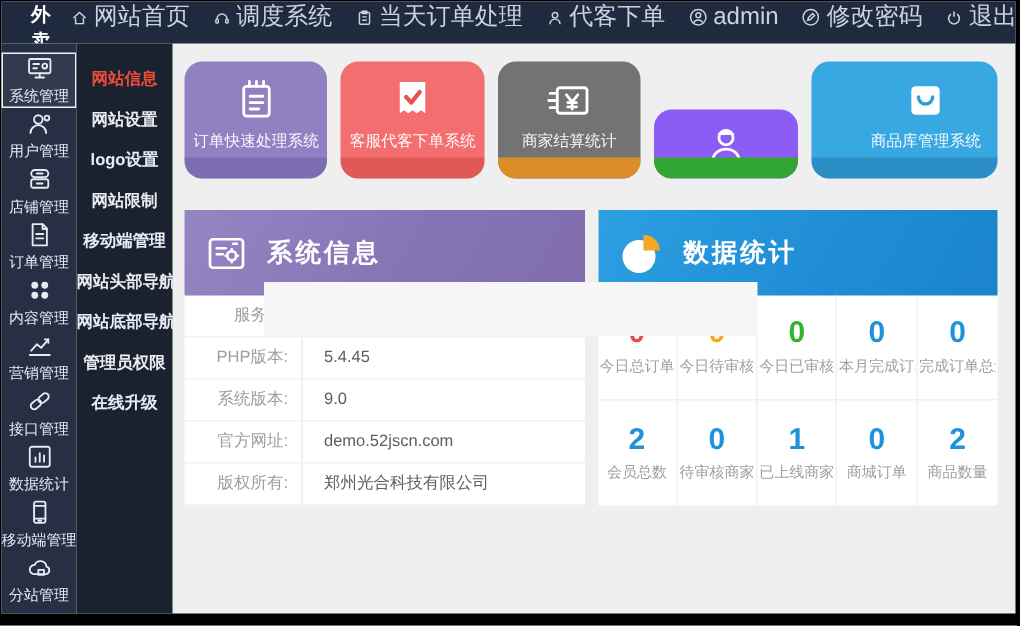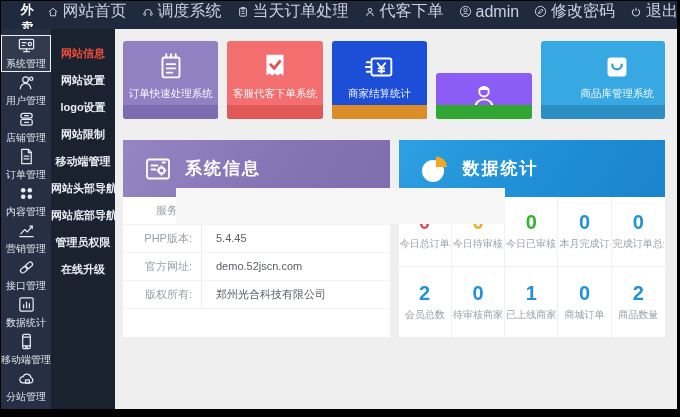--- a/index.html
+++ b/index.html
@@ -34,33 +34,33 @@
     height: 37px; display: flex; flex-direction: column; align-items: center; justify-content: center;
     gap: 2px; color: #e4e9f1; font-size: 10px; cursor: pointer; white-space: nowrap;
   }
   .rail-item.active { border: 1px solid #edf0f5; background: rgba(255,255,255,.06); }
   .submenu { width: 64px; flex: none; background: #1a2230; padding-top: 11px; }
   .sm-item { height: 27px; line-height: 27px; text-align: center; font-size: 11px; font-weight: bold; color: #e9ecf2; cursor: pointer; white-space: nowrap; }
   .sm-item.active { color: #ef4d38; }
   .content { flex: 1; min-width: 0; padding: 12px 12px 0 8px; }
   
   .tiles { display: flex; gap: 9px; height: 78px; }
-  .tile { flex: 1; min-width: 0; border-radius: 3px; position: relative; overflow: hidden; display: flex; flex-direction: column; align-items: center; cursor: pointer; }
+  .tile { flex: 1; min-width: 0; border-radius: 12px; position: relative; overflow: hidden; display: flex; flex-direction: column; align-items: center; cursor: pointer; }
   .tile-icon { margin-top: 7px; height: 38px; display: flex; align-items: center; }
   .tile-label { font-size: 10.5px; color: rgba(255,255,255,.95); white-space: nowrap; overflow: hidden; max-width: 100%; margin-top: 1px; }
   .tile-base { position: absolute; left: 0; right: 0; bottom: 0; height: 14px; }
   .t0 { background: #9181c3; } .t0 .tile-base { background: #7e6cb0; }
   .t1 { background: #f36e6e; } .t1 .tile-base { background: #e05858; }
-  .t2 { background: #1d4ed8; } .t2 .tile-base { background: #db8e28; }
+  .t2 { background: #737373; } .t2 .tile-base { background: #db8e28; }
   .t3 { background: #8b5cf6; margin-top: 32px; } .t3 .tile-base { background: #32a632; }
   .t4 { background: #37a8e1; padding-left: 29px; } .t4 .tile-base { background: #2b8fc5; }
   
   .panels { margin-top: 21px; display: flex; gap: 9px; }
   .panel { flex: 1; min-width: 0; background: #fff; }
-  .p-head { height: 57px; display: flex; align-items: center; gap: 12px; padding-left: 20px; color: #fff; font-size: 17px; font-weight: bold; letter-spacing: 2px; white-space: nowrap; }
+  .p-head { height: 57px; display: flex; align-items: center; gap: 12px; padding-left: 13px; color: #fff; font-size: 17px; font-weight: bold; letter-spacing: 2px; white-space: nowrap; }
   .p-head.purple { background: linear-gradient(120deg, #9585c3 0%, #8675b5 55%, #7f6dae 100%); }
   .p-head.blue   { background: linear-gradient(120deg, #2e9fe1 0%, #1f8ed6 55%, #1a84cc 100%); }
   .srow { height: 28px; display: flex; align-items: stretch; border-bottom: 1px solid #f2f2f4; font-size: 11px; }
   .sl { width: 79px; flex: none; text-align: right; padding-right: 9px; line-height: 27px; color: #9aa0a6; border-right: 1px solid #ececf0; }
   .sv { padding-left: 14px; line-height: 27px; color: #5b6066; white-space: nowrap; }
   .stats { display: grid; grid-template-columns: repeat(5, 1fr); }
   .cell { height: 70px; border-right: 1px solid #f0f0f2; border-bottom: 1px solid #f0f0f2; display: flex; flex-direction: column; align-items: center; justify-content: center; gap: 5px; overflow: hidden; padding: 0 1px; }
   .cell:nth-child(5n) { border-right: none; }
   .cell:nth-child(n+6) { border-bottom: none; }
   .num { font-size: 20px; font-weight: bold; line-height: 1; }
@@ -304,20 +304,24 @@
           <div>
             <div class="srow">
               <span class="sl">服务器:</span>
               <span class="sv"></span>
             </div>
             <div class="srow">
               <span class="sl">PHP版本:</span>
               <span class="sv">5.4.45</span>
             </div>
             <div class="srow">
+              <span class="sl">系统版本:</span>
+              <span class="sv">9.0</span>
+            </div>
+            <div class="srow">
               <span class="sl">官方网址:</span>
               <span class="sv">demo.52jscn.com</span>
             </div>
             <div class="srow">
               <span class="sl">版权所有:</span>
               <span class="sv">郑州光合科技有限公司</span>
             </div>
           </div>
         </div>
 

